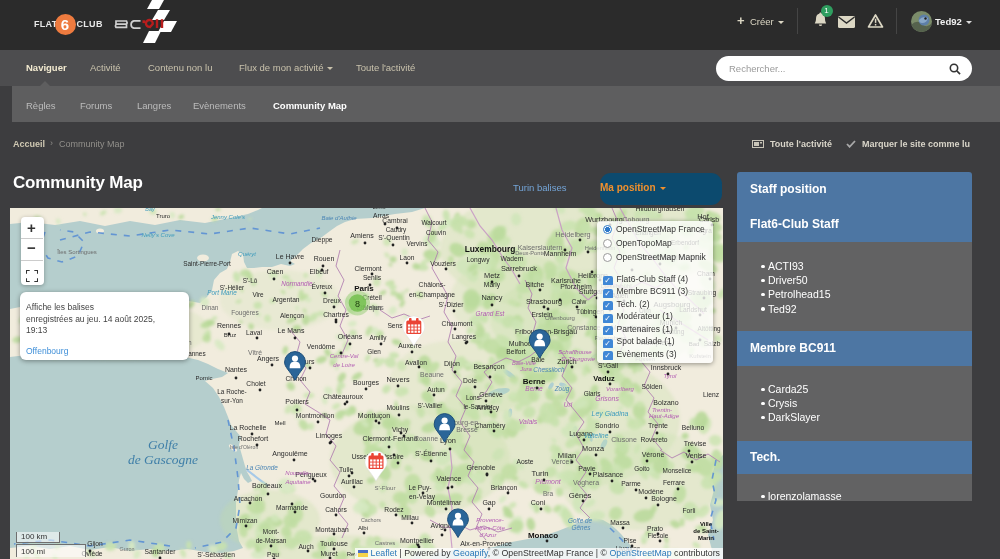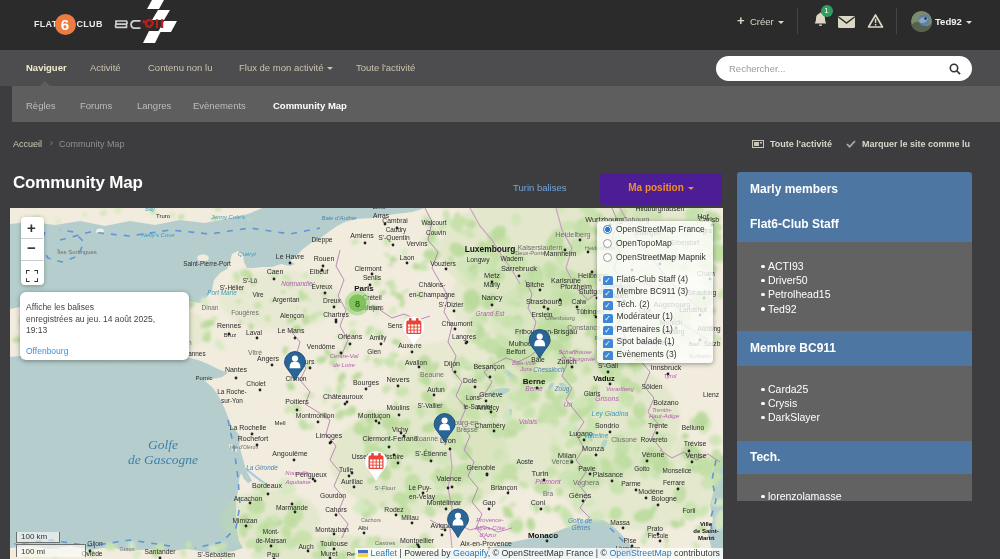--- a/index.html
+++ b/index.html
@@ -7,21 +7,21 @@
 .abs{position:absolute}
 #hdr{left:0;top:0;width:1000px;height:50px;background:#2b2b2b}
 #nav1{left:0;top:50px;width:1000px;height:36px;background:#4d4d4f}
 #nav2{left:12px;top:86px;width:1000px;height:36px;background:#5e5e5f}
 #nav1 .lnk{position:absolute;top:0;height:36px;line-height:36px;font-size:9.5px;color:#c9c2ac;white-space:nowrap}
 #nav2 .lnk{position:absolute;top:0;height:40px;line-height:40px;font-size:9.5px;color:#bcbcbc;white-space:nowrap}
 .car{display:inline-block;width:0;height:0;border-left:3px solid transparent;border-right:3px solid transparent;border-top:3.5px solid currentColor;vertical-align:1.5px;margin-left:4px}
 #crumb{left:0;top:126px;width:1000px;height:30px}
 #title{left:13px;top:172.5px;font-size:17px;font-weight:bold;color:#fff;letter-spacing:-0.2px}
 #autres{left:513px;top:181.5px;font-size:9.5px;color:#74a5d8}
-#mapos{left:600px;top:173px;width:122px;height:32px;background:#4c1d95;border-radius:4px;color:#f0902d;font-size:10px;font-weight:bold;text-align:center;line-height:29px}
+#mapos{left:600px;top:173px;width:122px;height:32px;background:#0c4a6e;border-radius:11px;color:#f0902d;font-size:10px;font-weight:bold;text-align:left;line-height:29px}
 #mapwrap{left:10px;top:208px;width:713px;height:351px;background:#f1ecdd;overflow:hidden}
 #sidebar{left:737px;top:172px;width:235px}
 .sbh{background:#4d76a3;color:#fff;font-weight:bold;font-size:12px;height:35px;line-height:35px;padding-left:13px}
 .sbb{background:#626263;color:#fff;font-size:10.5px}
 .sbb ul{list-style:none}
 .sbb li{position:relative;padding-left:31px;line-height:14.2px}
 .sbb li:before{content:'';position:absolute;left:24px;top:5.5px;width:3.5px;height:3.5px;border-radius:50%;background:#fff}
 .mapctl{position:absolute;background:#fff;border-radius:4px;box-shadow:0 1px 4px rgba(0,0,0,0.3)}
 .lbtn{width:22px;height:22px;text-align:center;color:#333;font-weight:bold;font-size:15px;line-height:21px;border-bottom:1px solid #ccc}
 
@@ -106,21 +106,21 @@
   </div>
 </div>
 <div id="nav2" class="abs">
   <a class="lnk" style="left:14px">Règles</a>
   <a class="lnk" style="left:68px">Forums</a>
   <a class="lnk" style="left:125px">Langres</a>
   <a class="lnk" style="left:181px">Evènements</a>
   <a class="lnk" style="left:261px;color:#fff;font-weight:bold">Community Map</a>
 </div>
 <div id="crumb" class="abs" style="top:0;left:0;width:1000px;height:0">
-  <span class="abs" style="left:13px;top:140px;font-size:9px;font-weight:normal;color:#cfc8b2;line-height:9px">Accueil</span>
+  <span class="abs" style="left:13px;top:140px;font-size:9px;font-weight:bold;color:#cfc8b2;line-height:9px">Accueil</span>
   <span class="abs" style="left:50px;top:139px;font-size:9px;color:#8f8d88;line-height:9px">›</span>
   <span class="abs" style="left:59px;top:140px;font-size:9px;color:#918f8a;line-height:9px">Community Map</span>
   <svg class="abs" style="left:752px;top:140px" width="12" height="8" viewBox="0 0 12 8">
       <rect x="0.5" y="0.5" width="11" height="7" fill="none" stroke="#c9c5b8" stroke-width="1"></rect>
       <rect x="2" y="2" width="5" height="4" fill="#c9c5b8"></rect>
       <rect x="8" y="2" width="2" height="1.5" fill="#c9c5b8"></rect>
     </svg>
   <span class="abs" style="left:770px;top:140px;font-size:9px;font-weight:bold;color:#d9d5c9;line-height:9px">Toute l'activité</span>
   <svg class="abs" style="left:846px;top:140px" width="10" height="8" viewBox="0 0 10 8">
       <path d="M1,4 L3.6,6.8 L9,1" fill="none" stroke="#a9a9a9" stroke-width="1.8"></path>
@@ -1501,21 +1501,21 @@
   </div>
 </div>
 <div class="abs" style="left:6px;top:323.5px;width:43.5px;height:11.5px;background:rgba(255,255,255,0.55);border:1.5px solid #6f6f6f;border-top:none;font-size:8px;color:#333;padding-left:4px;line-height:10px">100 km</div>
 <div class="abs" style="left:6px;top:336px;width:70px;height:13px;background:rgba(255,255,255,0.55);border:1.5px solid #6f6f6f;border-bottom:none;font-size:8px;color:#333;padding-left:4px;line-height:13px">100 mi</div>
 <div class="abs" style="right:0;bottom:0;height:11px;background:rgba(255,255,255,0.78);font-size:8.8px;color:#333;line-height:10.5px;padding:0 3px;white-space:nowrap">
 <span style="display:inline-block;width:10px;height:7px;background:linear-gradient(#4b6fc4 50%,#f5d349 50%);vertical-align:-1px"></span> <a class="mlnk">Leaflet</a> | Powered by <a class="mlnk">Geoapify</a>, © OpenStreetMap France | © <a class="mlnk">OpenStreetMap</a> contributors</div>
 
 </div>
 
 <div id="sidebar" class="abs">
-  <div class="sbh" style="border-radius:3px 3px 0 0">Marly members</div>
+  <div class="sbh" style="border-radius:3px 3px 0 0">Staff position</div>
   <div class="sbh">Flat6-Club Staff</div>
   <div class="sbb" style="height:89px;padding-top:17px">
       <ul>
         <li>ACTI93</li>
         <li>Driver50</li>
         <li>Petrolhead15</li>
         <li>Ted92</li>
       </ul>
     </div>
   <div class="sbh">Membre BC911</div>

